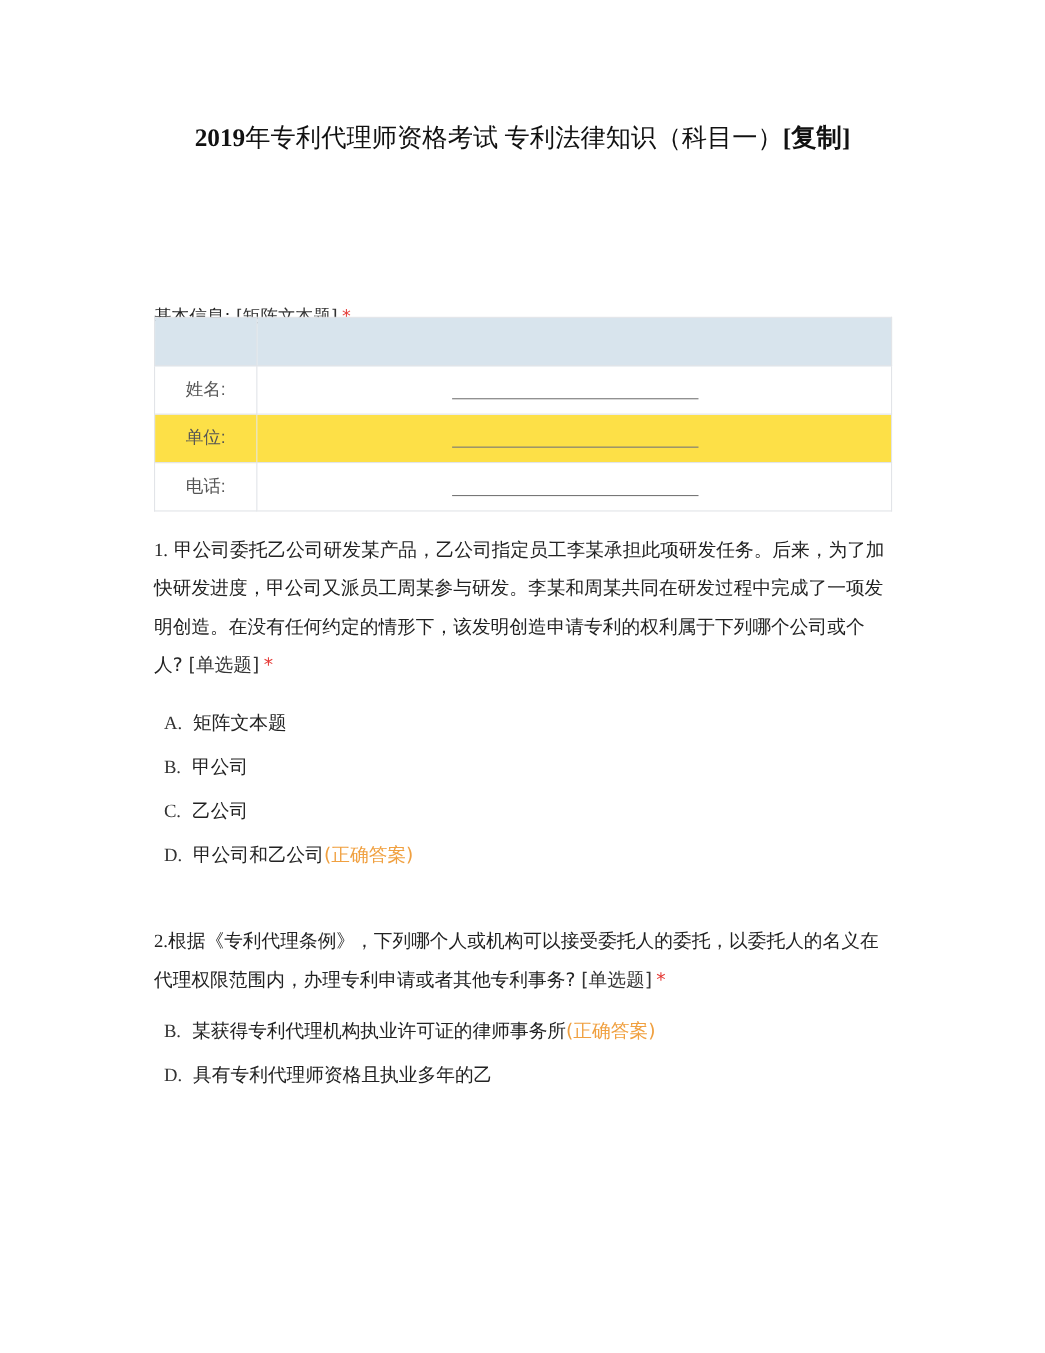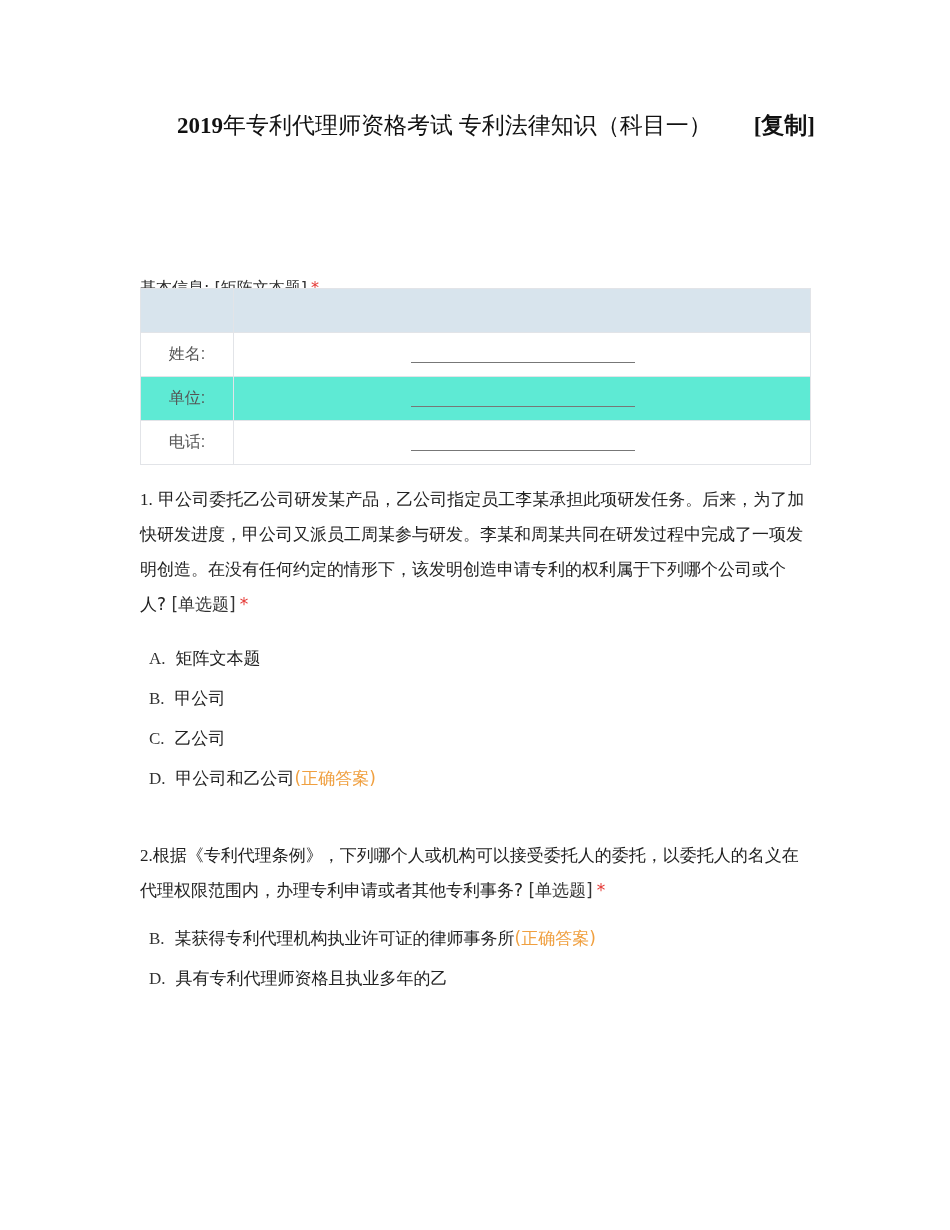--- a/index.html
+++ b/index.html
@@ -22,21 +22,20 @@
       width: 950px;
       text-align: center;
       font-family: "Liberation Serif", "DejaVu Serif", serif;
       font-size: 23px;
       line-height: 32px;
       color: #111111;
       white-space: nowrap;
     }
     .page-title .bold {
       font-weight: bold;
-      margin-left: 42px;
     }
     .section-label {
       position: absolute;
       left: 140px;
       top: 252px;
       font-size: 16px;
       line-height: 24px;
       color: #222;
       white-space: nowrap;
       margin-top: 24px;
@@ -60,21 +59,21 @@
       border: 1px solid #e2e4e8;
       height: 43px;
       padding: 0;
       vertical-align: middle;
     }
     table.matrix tr.head td {
       background: #d8e4ed;
       height: 43px;
     }
     table.matrix tr.alt td {
-      background: #5eead4;
+      background: #fde047;
     }
     table.matrix td.label {
       width: 92px;
       text-align: center;
       font-family: Liberation Sans, sans-serif;
       font-size: 16px;
       color: #555555;
     }
     table.matrix td.field {
       position: relative;

